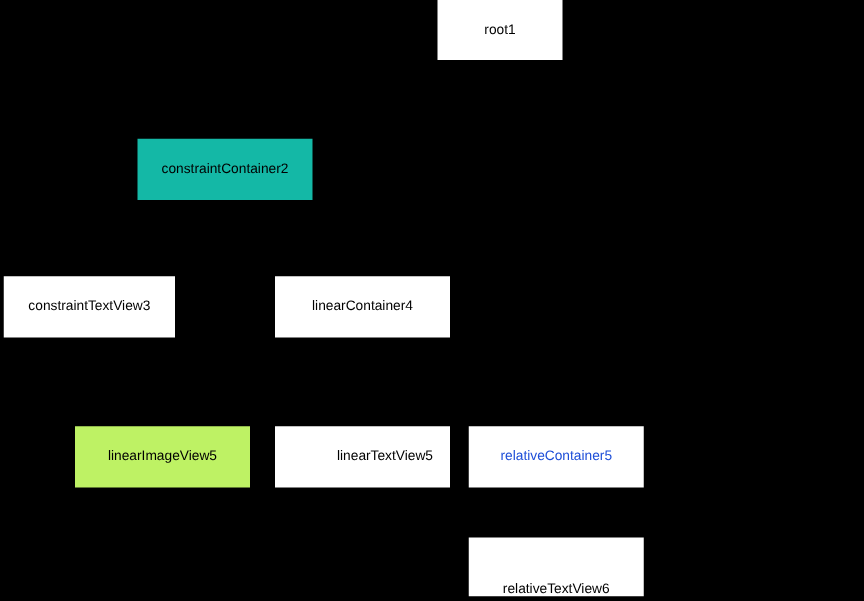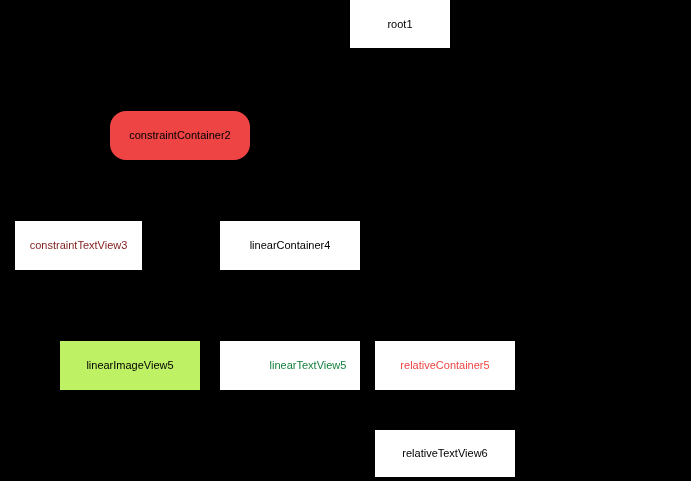--- a/index.html
+++ b/index.html
@@ -29,34 +29,34 @@
     cursor: default;
   }
 </style>
 </head>
 <body>
 
 <div class="canvas" style="background: rgb(0, 0, 0);">
     <div class="node" style="left: 350px; top: 0px; width: 100px; height: 48px; background: rgb(255, 255, 255); color: rgb(0, 0, 0);">
       <span>root1</span>
     </div>
-    <div class="node" style="left: 110px; top: 111px; width: 140px; height: 49px; background: #ef4444; color: rgb(0, 0, 0); border-radius: 16px;">
+    <div class="node" style="left: 110px; top: 111px; width: 140px; height: 49px; background: #14b8a6; color: rgb(0, 0, 0);">
       <span>constraintContainer2</span>
     </div>
-    <div class="node" style="left: 15px; top: 221px; width: 127px; height: 49px; background: rgb(255, 255, 255); color: #7f1d1d;">
+    <div class="node" style="left: 3px; top: 221px; width: 137px; height: 49px; background: rgb(255, 255, 255); color: #000000;">
       <span>constraintTextView3</span>
     </div>
     <div class="node" style="left: 220px; top: 221px; width: 140px; height: 49px; background: rgb(255, 255, 255); color: rgb(0, 0, 0);">
       <span>linearContainer4</span>
     </div>
     <div class="node" style="left: 60px; top: 341px; width: 140px; height: 49px; background: #bef264; color: rgb(0, 0, 0);">
       <span>linearImageView5</span>
     </div>
-    <div class="node" style="left: 220px; top: 341px; width: 140px; height: 49px; background: rgb(255, 255, 255); color: #15803d; padding-left: 36px;">
+    <div class="node" style="left: 220px; top: 341px; width: 140px; height: 49px; background: rgb(255, 255, 255); color: #000000; padding-left: 36px;">
       <span>linearTextView5</span>
     </div>
-    <div class="node" style="left: 375px; top: 341px; width: 140px; height: 49px; background: rgb(255, 255, 255); color: #ef4444;">
+    <div class="node" style="left: 375px; top: 341px; width: 140px; height: 49px; background: rgb(255, 255, 255); color: #1d4ed8;">
       <span>relativeContainer5</span>
     </div>
-    <div class="node" style="left: 375px; top: 430px; width: 140px; height: 47px; background: rgb(255, 255, 255); color: rgb(0, 0, 0);">
+    <div class="node" style="left: 375px; top: 430px; width: 140px; height: 47px; background: rgb(255, 255, 255); color: rgb(0, 0, 0); align-items: flex-end;">
       <span>relativeTextView6</span>
     </div>
   </div>
 
 </body></html>

